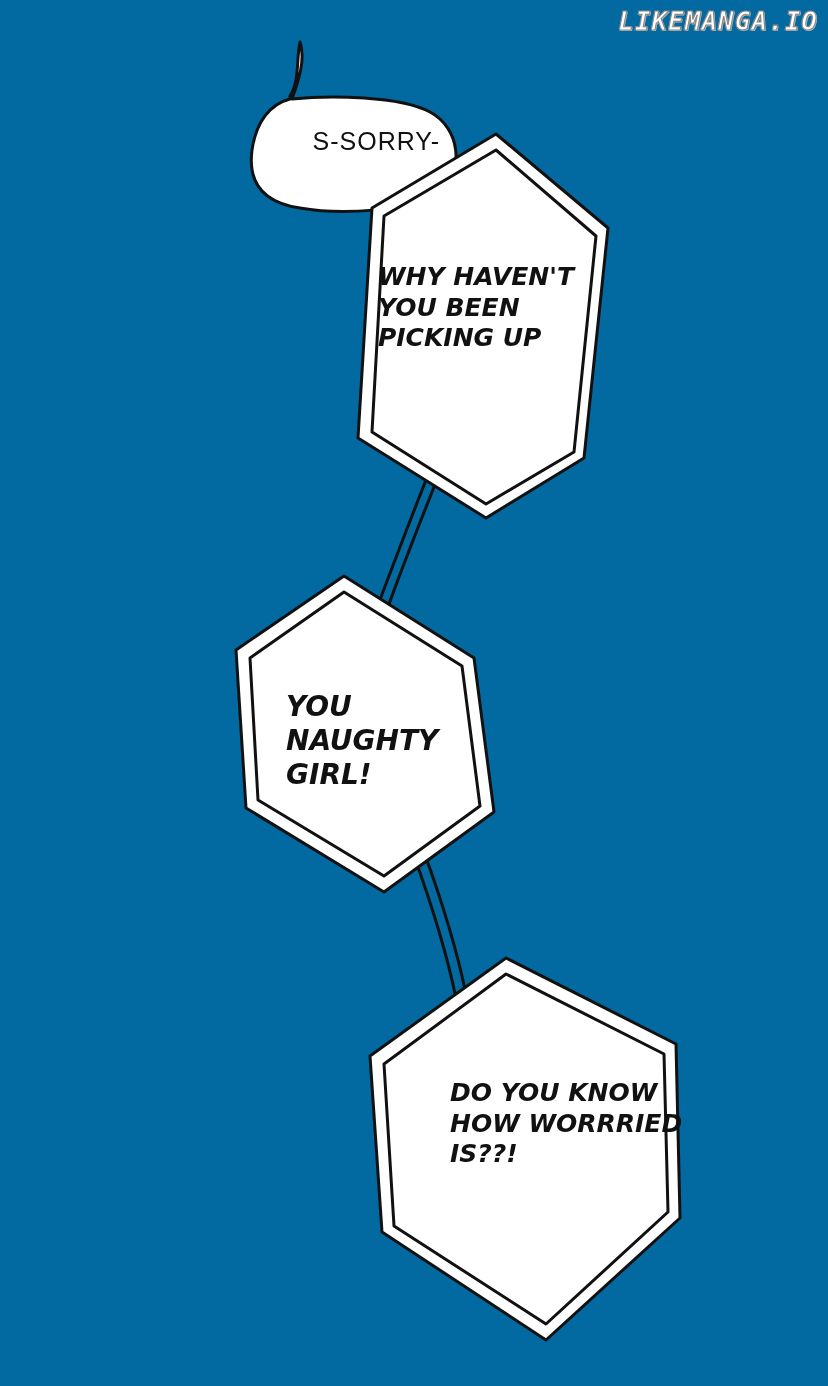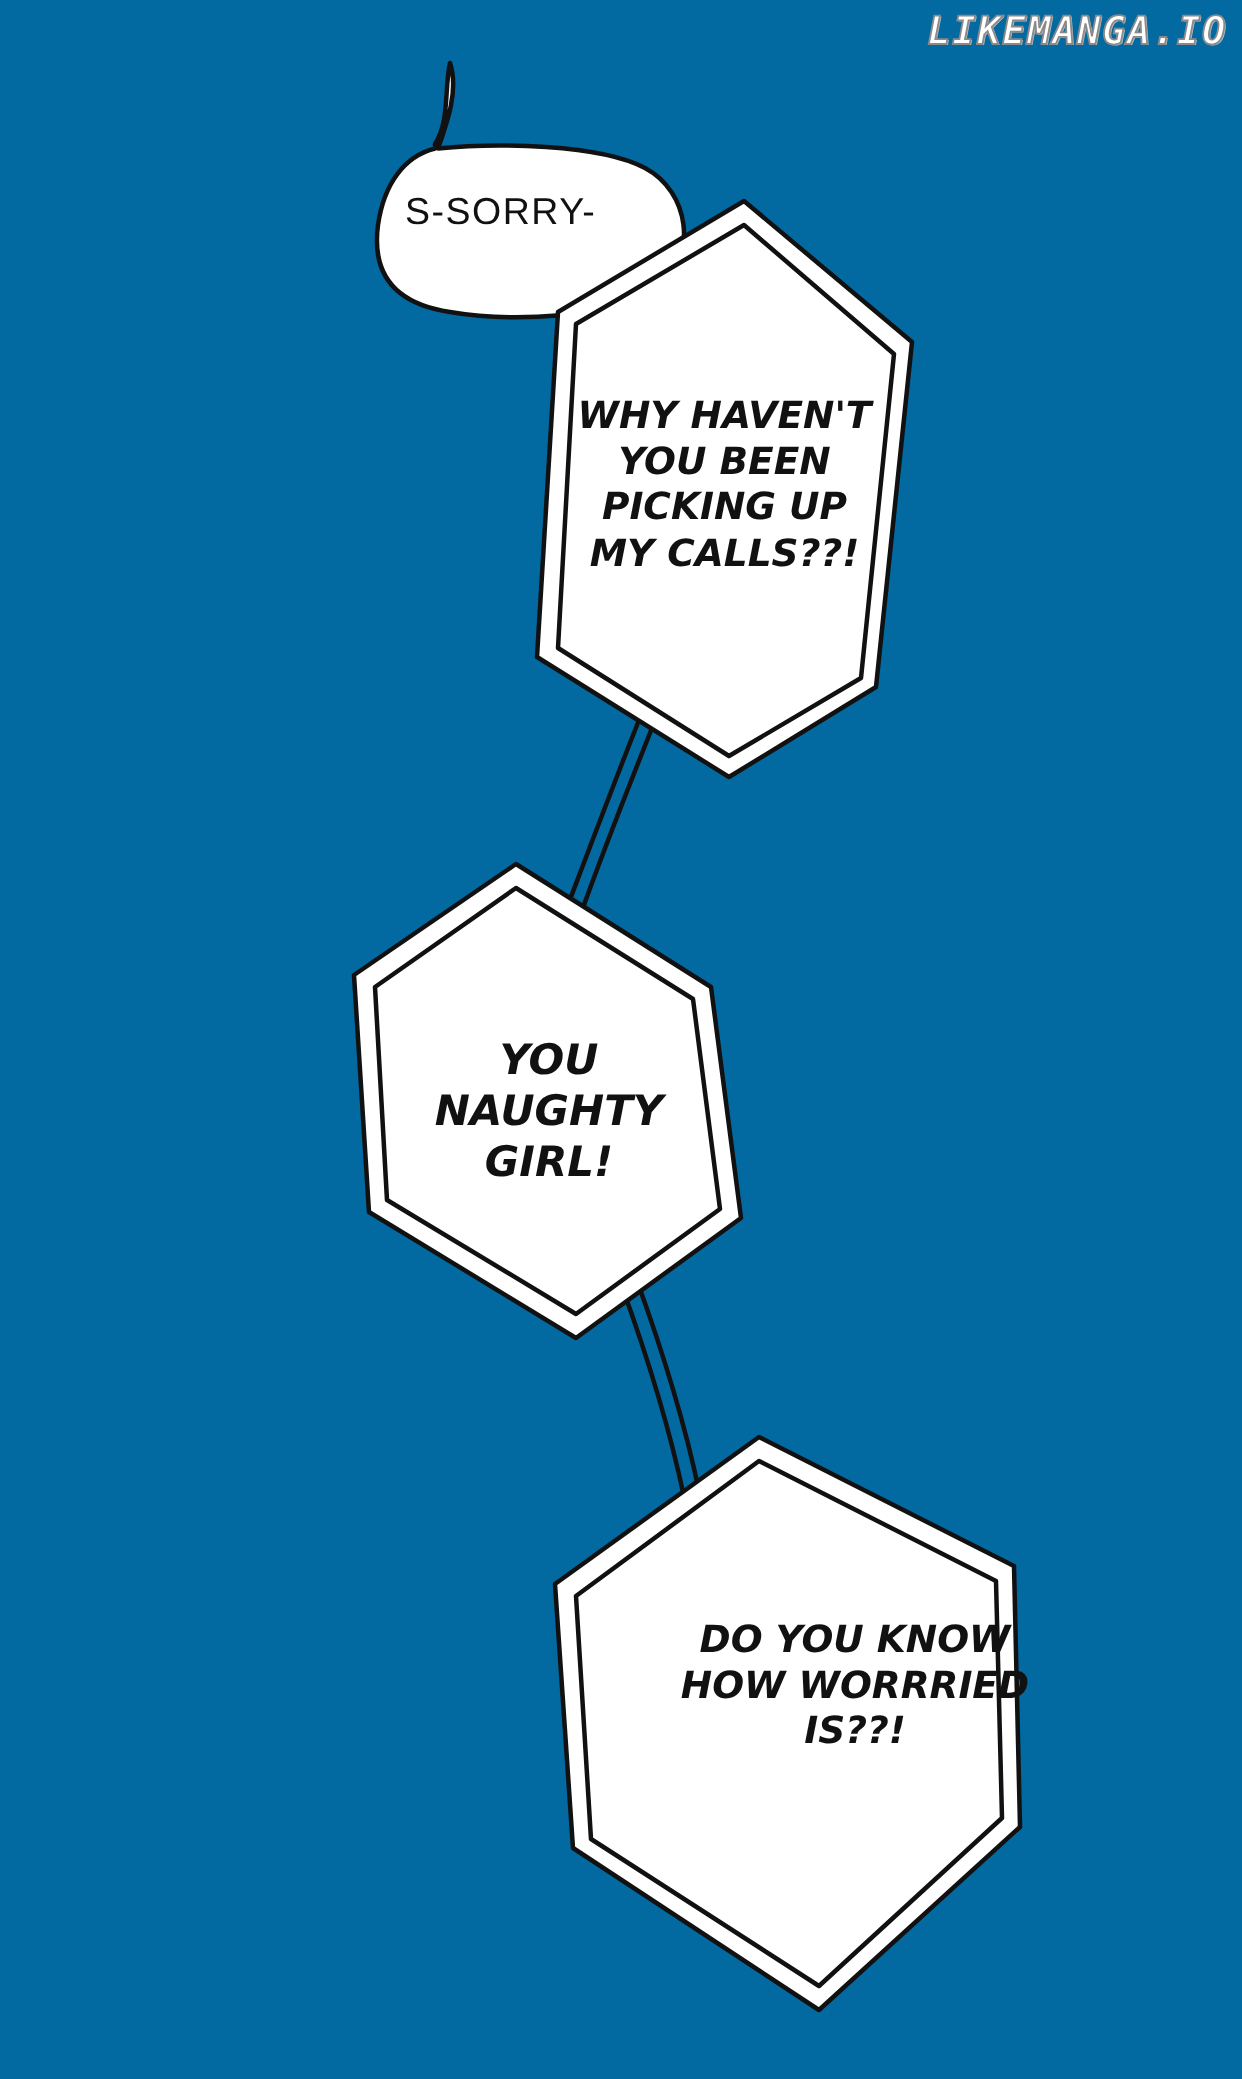--- a/index.html
+++ b/index.html
@@ -8,26 +8,26 @@
   svg.art { position: absolute; left: 0; top: 0; }
   .watermark {
     position: absolute; right: 10px; top: 6px;
     font-family: "DejaVu Sans Mono", monospace; font-style: italic; font-weight: bold;
     font-size: 26px; letter-spacing: 1px;
     color: #ffffff;
     -webkit-text-stroke: 1.2px #8a8a8a;
     text-shadow: 1px 1px 0 #bdbdbd;
   }
   .bubble-text {
-    position: absolute; text-align: center;
+    position: absolute; text-align: left;
     font-family: "DejaVu Sans", sans-serif; font-weight: bold; font-style: italic;
     color: #111111; text-transform: uppercase; line-height: 1.22;
   }
   .sorry {
-    position: absolute; left: 270px; top: 127px; width: 170px; text-align: left;
+    position: absolute; left: 270px; top: 127px; width: 170px; text-align: right;
     font-family: "Liberation Sans", sans-serif; font-size: 25px; color: #111;
     letter-spacing: 1px;
   }
   .line { display: block; }
 </style>
 </head>
 <body>
 
 <div class="page">
 
@@ -53,21 +53,20 @@
   </svg>
 
   <div class="watermark">LIKEMANGA.IO</div>
 
   <div class="sorry">S-SORRY-</div>
 
   <div class="bubble-text" style="left: 378px; top: 262px; width: 210px; font-size: 25px;">
     <span class="line">WHY HAVEN'T</span>
     <span class="line">YOU BEEN</span>
     <span class="line">PICKING UP</span>
-    <span class="line">MY CALLS??!</span>
   </div>
 
   <div class="bubble-text" style="left: 286px; top: 690px; width: 160px; font-size: 28px;">
     <span class="line">YOU</span>
     <span class="line">NAUGHTY</span>
     <span class="line">GIRL!</span>
   </div>
 
   <div class="bubble-text" style="left: 410px; top: 1078px; width: 240px; font-size: 25px; margin-left: 40px;">
     <span class="line">DO YOU KNOW</span>

